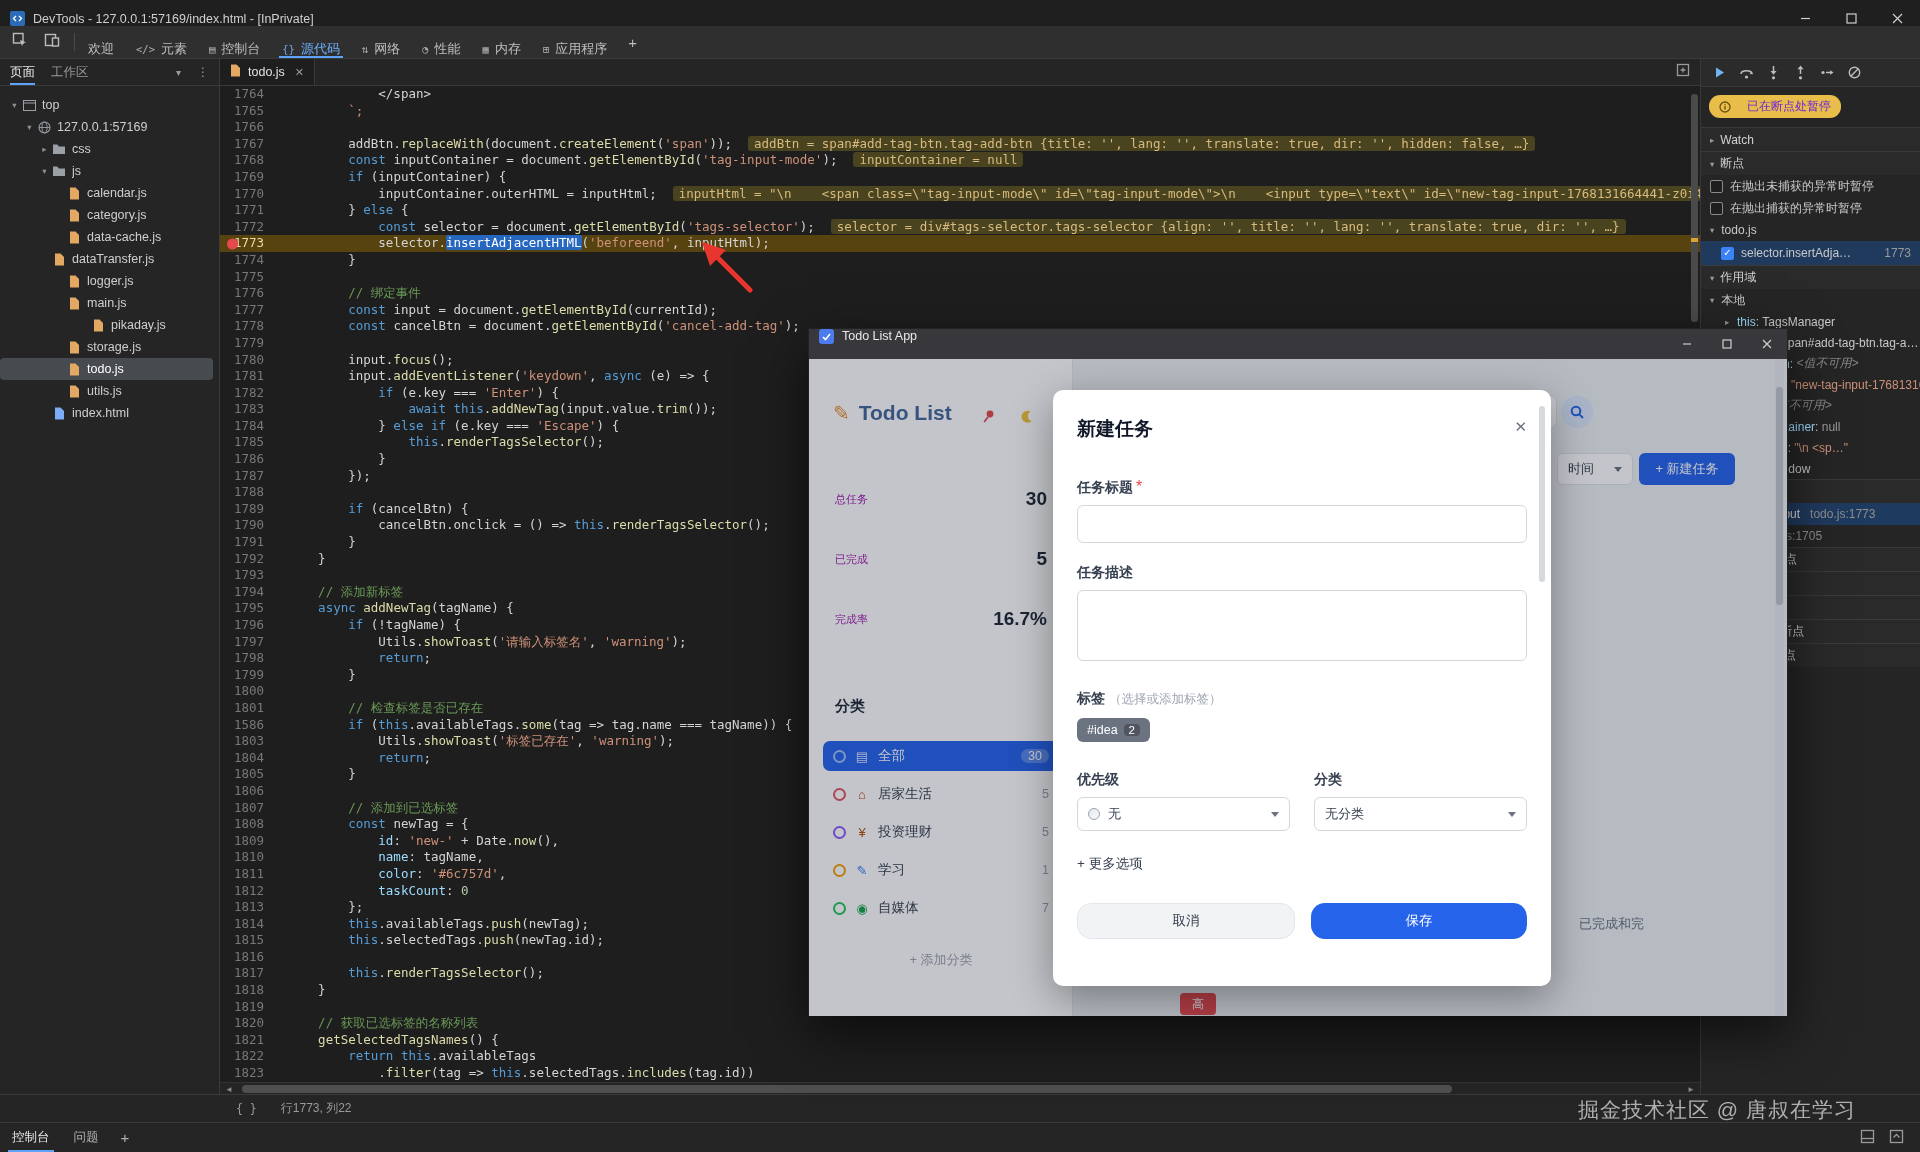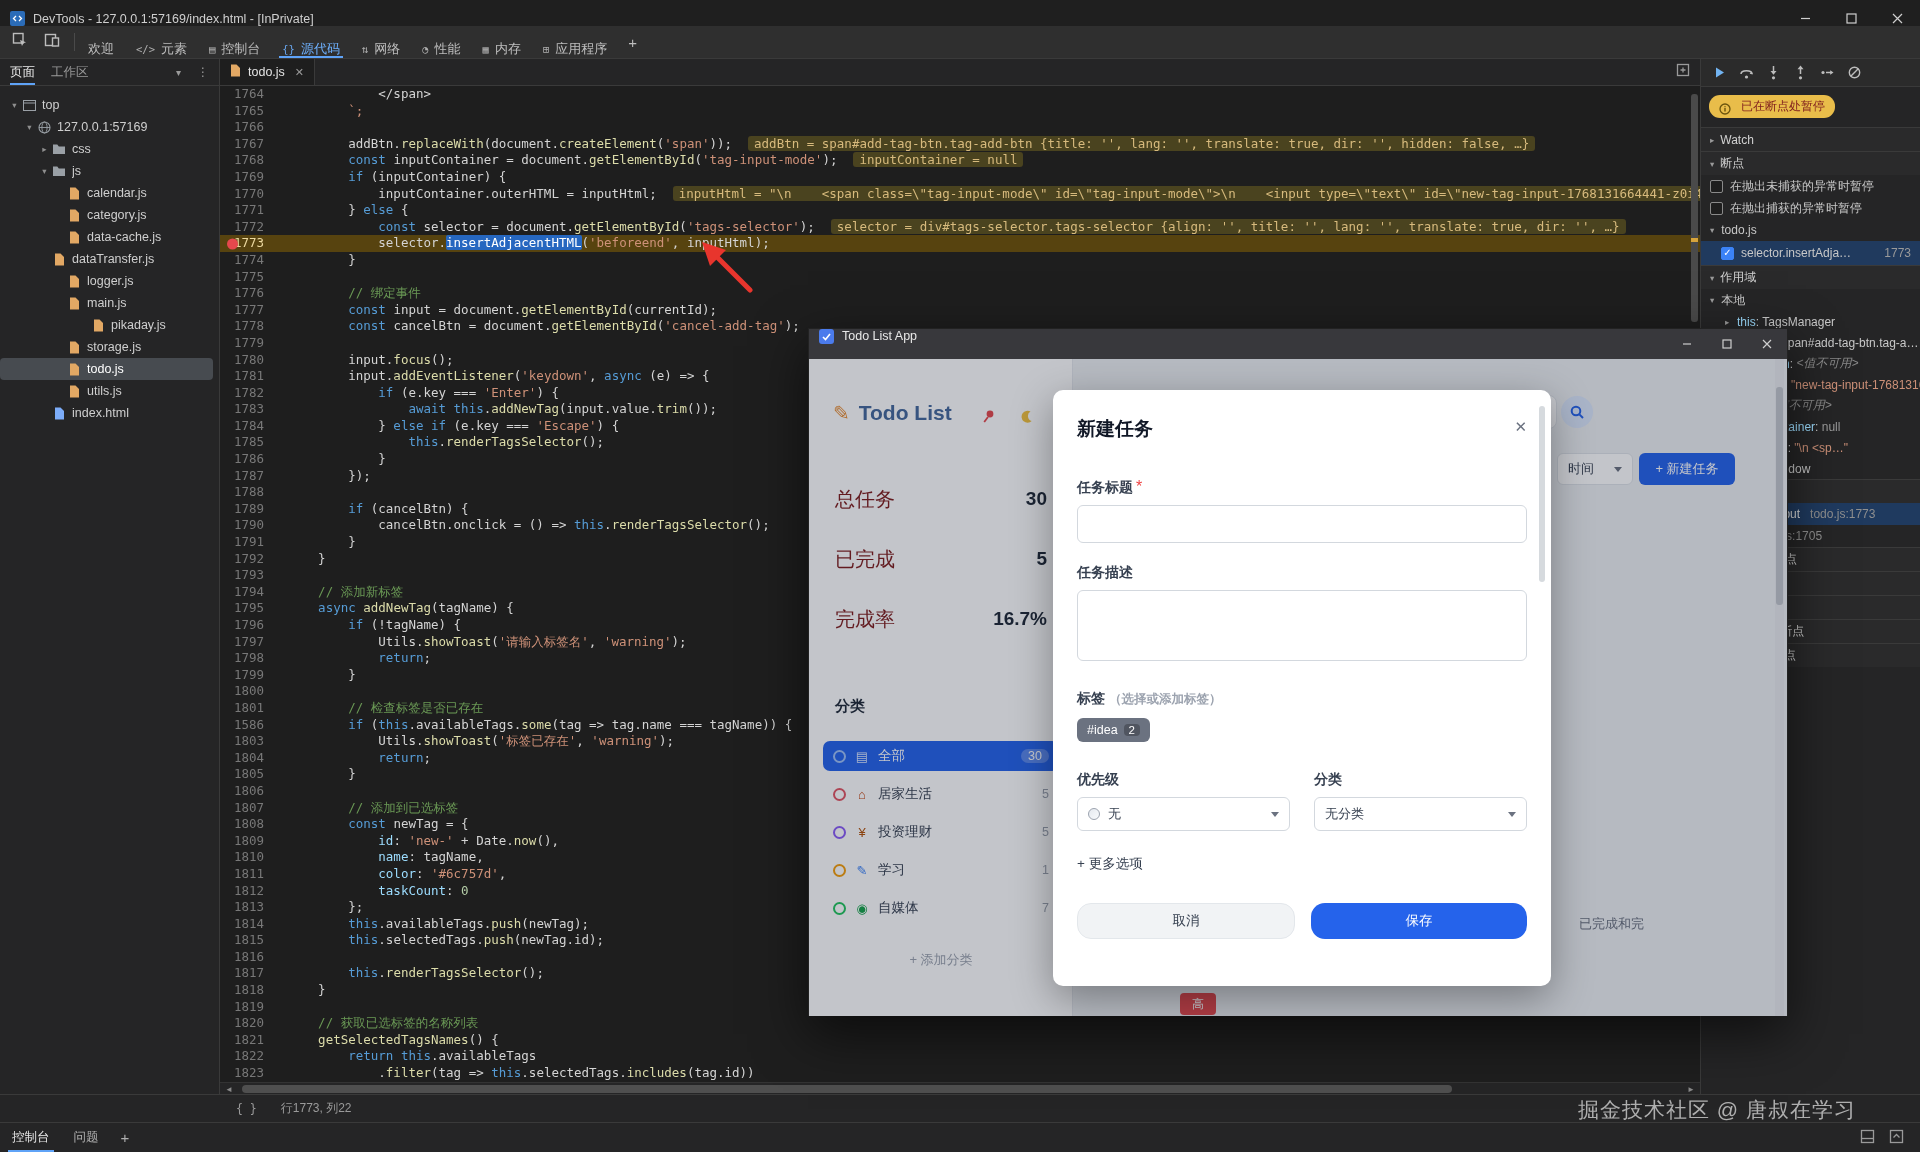--- a/index.html
+++ b/index.html
@@ -65,21 +65,21 @@
   .hscroll{height:12px;flex:0 0 12px;background:#252526;border-top:1px solid #333;position:relative}
   .hthumb{position:absolute;left:22px;top:2px;width:1210px;height:8px;background:#4f4f4f;border-radius:4px}
   .harrow{position:absolute;top:0;height:12px;width:14px;display:flex;align-items:center;justify-content:center;color:#8a8a8a;font-size:8px}
   .harrow.left{left:2px}.harrow.right{right:2px}
 
   
   .dt-debugger{width:220px;background:#252526;border-left:1px solid #3a3a3a;font-size:12px;color:#c8c8c8;display:flex;flex-direction:column;overflow:hidden}
   .dbg-toolbar{height:28px;flex:0 0 28px;display:flex;align-items:center;gap:12px;padding:0 11px;background:#2b2b2b;border-bottom:1px solid #3a3a3a}
   .dbg-btn{display:flex;align-items:center}
   .badge-row{padding:8px 8px 9px}
-  .paused-badge{display:inline-flex;align-items:flex-end;gap:10px;background:#e9bd4a;color:#7f1d1d;border-radius:11px;padding:3px 10px;font-size:12px;white-space:nowrap}
+  .paused-badge{display:inline-flex;align-items:center;gap:16px;background:#e9bd4a;color:#6d28d9;border-radius:11px;padding:3px 10px;font-size:12px;white-space:nowrap}
   .sec-h{height:24px;flex:0 0 auto;display:flex;align-items:center;gap:6px;padding:0 9px;border-top:1px solid #3a3a3a;background:#2a2a2b;color:#d2d2d2;white-space:nowrap}
   .caret{font-size:8.5px;color:#9a9a9a}
   .dbg-row{display:flex;align-items:center;gap:7px;height:22px;padding:0 9px;white-space:nowrap}
   .cb{width:13px;height:13px;flex:0 0 13px;border:1.5px solid #8a8a8a;border-radius:2px;background:#1e1e1e}
   .cb.checked{background:#3b82f6;border-color:#3b82f6;display:flex;align-items:center;justify-content:center;color:#fff;font-size:10px;line-height:1}
   .bp-entry{background:#203a5e;height:24px}
   .bp-entry .bp-line{margin-left:auto;color:#9a9a9a}
   .sv-row{display:flex;align-items:center;height:21px;padding-left:24px;white-space:nowrap;overflow:hidden}
   .sv-row .caret{width:12px;flex:0 0 12px}
   .sv-name{color:#9cdcfe}
@@ -115,21 +115,21 @@
   .tw-content{position:relative;height:657px;background:#eef0f3;overflow:hidden}
 
   .tw-leftbg{position:absolute;left:0;top:0;width:264px;height:657px;background:#fff;border-right:1px solid #e4e7ec}
   .tw-apphead{position:absolute;left:24px;top:42px;display:flex;align-items:center;gap:9px}
   .tw-logo{font-size:20px;color:#e8903a}
   .tw-title{font-size:21px;font-weight:bold;color:#45699c}
   .tw-pin{position:absolute;left:172px;top:50px}
   .tw-moon{position:absolute;left:210px;top:50px}
   .tw-stats{position:absolute;left:0;top:110px;width:264px}
   .stat-row{display:flex;align-items:center;justify-content:space-between;height:60px;padding:0 26px}
-  .stat-label{font-size:20px;color:#7f1d1d}
+  .stat-label{font-size:11px;color:#a21caf}
   .stat-value{font-size:19px;font-weight:bold;color:#1f2937}
   .tw-cats-label{position:absolute;left:26px;top:338px;font-size:15px;font-weight:bold;color:#1f2937}
   .tw-cats{position:absolute;left:14px;top:382px;width:236px}
   .cat-row{display:flex;align-items:center;gap:8px;height:30px;margin-bottom:8px;padding:0 10px;border-radius:7px;color:#374151;font-size:13.5px}
   .cat-row.active{background:#2563eb;color:#fff}
   .cat-ring{width:13px;height:13px;flex:0 0 13px;border-radius:50%;border:2.5px solid}
   .cat-glyph{font-size:13px;width:16px;text-align:center}
   .cat-row.active .cat-glyph{color:#dbe7ff !important}
   .cat-name{flex:1}
   .cat-count{font-size:12.5px;color:#9ca3af}
@@ -158,21 +158,21 @@
   .banner-sep{width:1px;height:14px;background:#cfa938}
   .banner-btn{width:18px;height:18px;background:rgba(255,255,255,.9);border-radius:2px;display:flex;align-items:center;justify-content:center}
 
   .tw-modal{position:absolute;left:244px;top:31px;width:498px;height:596px;background:#fff;border-radius:10px;z-index:30;
     box-shadow:0 12px 40px rgba(0,0,0,.35);padding:26px 24px 0 24px;overflow:hidden}
   .modal-head{display:flex;align-items:flex-start;justify-content:space-between}
   .modal-title{font-size:19px;font-weight:bold;color:#111827}
   .modal-close{color:#6b7280;font-size:15px;margin-top:2px}
   .m-label{font-size:14px;font-weight:bold;color:#374151}
   .m-star{color:#ef4444;margin-left:3px}
-  .m-hint{font-size:12.5px;color:#9ca3af;font-weight:bold;margin-left:4px}
+  .m-hint{font-size:12.5px;color:#9ca3af;font-weight:normal;margin-left:4px}
   .m-input{width:450px;height:38px;border:1px solid #d3d8de;border-radius:6px;background:#fff;margin-top:8px;font-family:inherit;padding:0 10px;font-size:13.5px}
   .m-textarea{width:450px;height:71px;border:1px solid #d3d8de;border-radius:6px;background:#fff;margin-top:8px;resize:none;font-family:inherit;padding:8px 10px;font-size:13.5px}
   .sec-gap1{margin-top:36px}.sec-gap2{margin-top:20px}.sec-gap3{margin-top:24px}
   .m-chip{display:inline-flex;align-items:center;gap:6px;background:#6b7280;border-radius:6px;color:#fff;font-size:12.5px;
     padding:5px 10px;margin-top:10px}
   .m-chip .cnt{background:rgba(0,0,0,.25);border-radius:4px;padding:0 5px;font-size:11.5px}
   .m-cols{display:flex;gap:24px;margin-top:28px}
   .m-col{flex:1}
   .m-select{height:34px;border:1px solid #d3d8de;border-radius:6px;background:#fff;margin-top:8px;display:flex;align-items:center;gap:8px;padding:0 10px;font-size:13px;color:#374151}
   .m-select .sel-caret{margin-left:auto}

